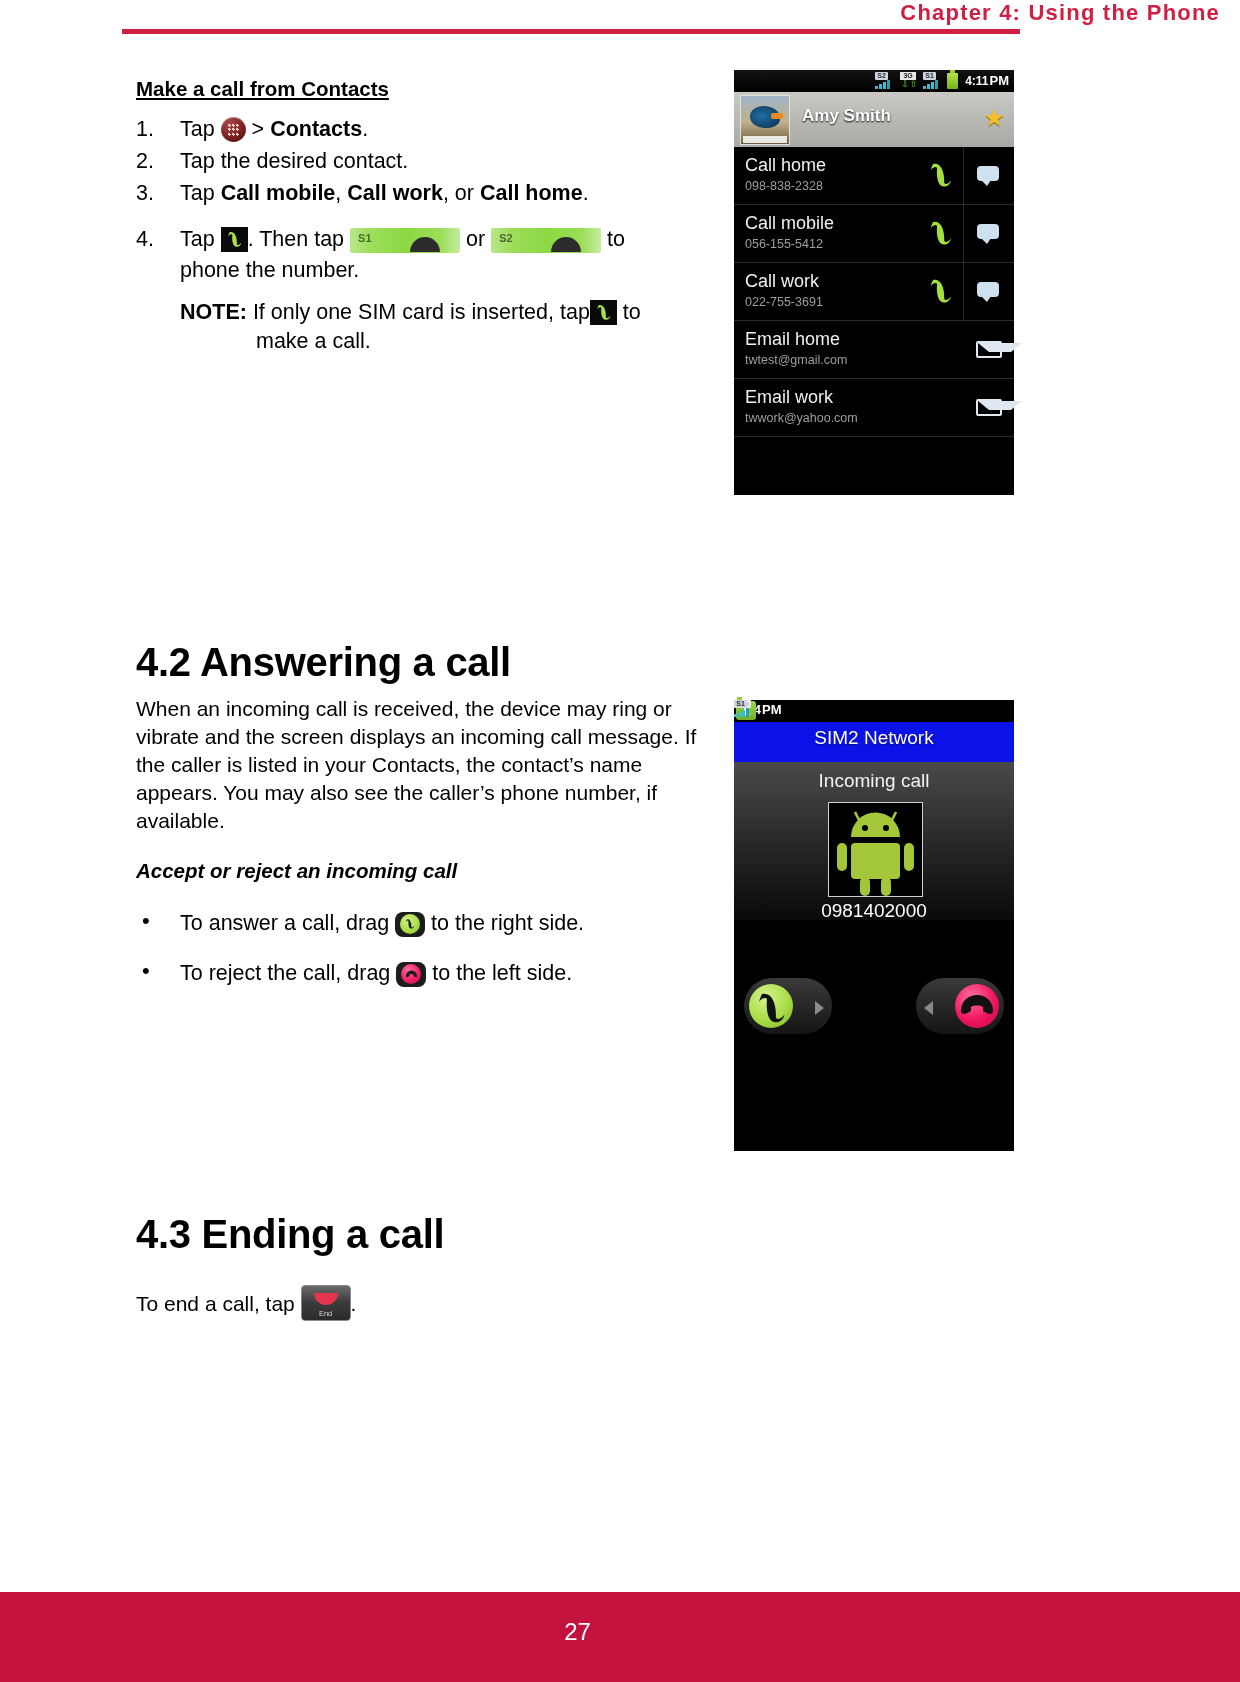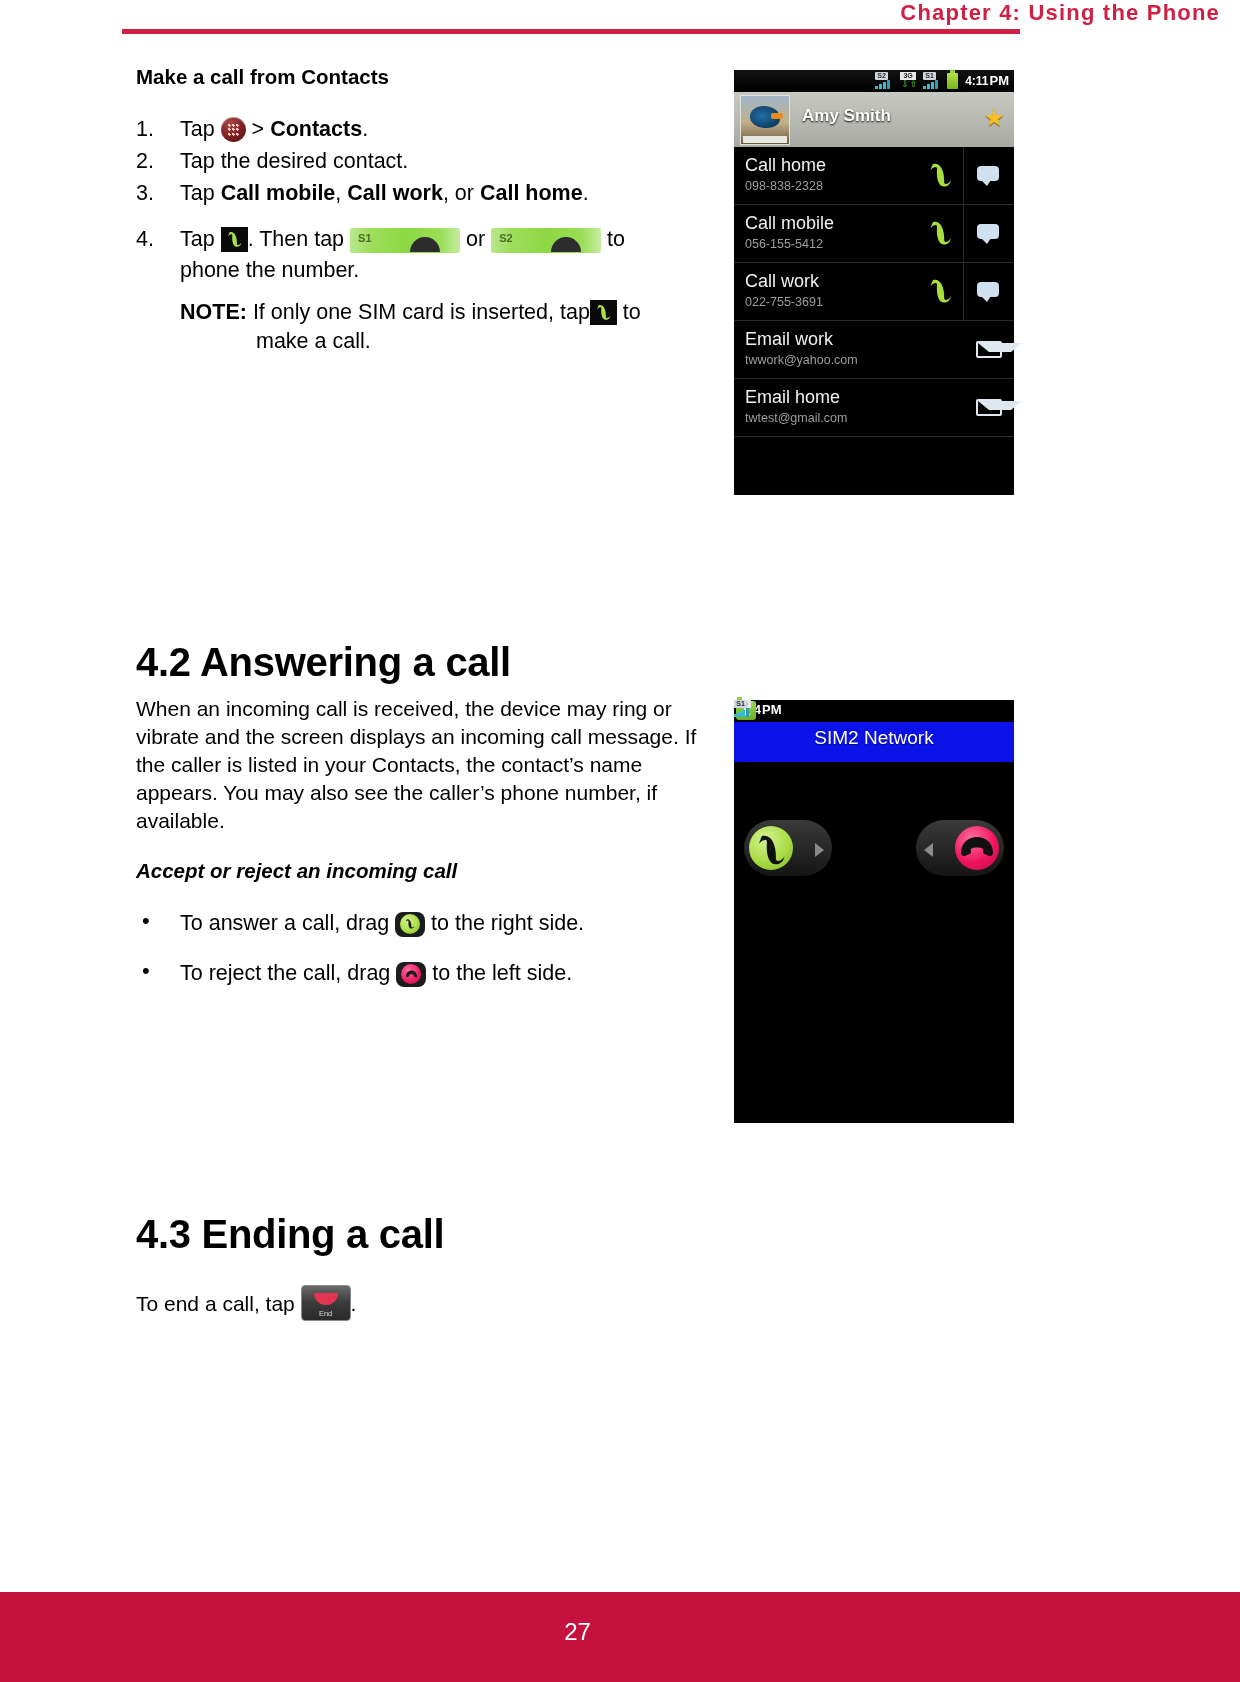--- a/index.html
+++ b/index.html
@@ -213,21 +213,21 @@
   .bfill{height:56px;background:#000;}
 </style>
 </head>
 <body>
 
 <div class="hdr">
   <div class="hdr-title">Chapter 4: Using the Phone</div>
   <div class="hdr-rule"></div>
 </div>
 
-<div class="col" style="top:64px;">
+<div class="col" style="top:76px;text-decoration:underline;">
   <h3 class="sub">Make a call from Contacts</h3>
 </div>
 
 <div class="col" style="top:114px;">
   <ol class="steps">
     <li>
       <span class="num">1.</span><span>Tap </span><span class="ic ic-apps"></span><span> &gt; </span><b>Contacts</b><span>.</span>
     </li>
     <li>
       <span class="num">2.</span><span>Tap the desired contact.</span>
@@ -374,28 +374,28 @@
       <svg width="30" height="28" viewBox="0 0 30 28">
           <path d="M7 3c4-1 6.6 1 8.3 3.8 2.3 3.9 3 9.1 2.9 14.2 0 1.4.8 2 1.9 1.9 2.2-.3 3.7-1.7 4.9-3.6-.5 3.3-2.5 5.6-5.6 6.2-3.1.6-5.6-1.1-6.8-3.9-1.7-3.9-2-9-1.6-13.5.2-1.4-.6-2.2-1.7-2-2 .3-3.5 1.6-4.6 3.1C5.2 6.3 6.8 3.8 7 3z" fill="#a5de3f"></path>
         </svg>
     </span>
     <span class="msg">
         <span class="bub"></span>
       </span>
   </div>
 
   <div class="crow">
+    <span class="lbl">Email home</span>
+    <span class="val">twtest@gmail.com</span>
+    <span class="env"></span>
+  </div>
+
+  <div class="crow">
     <span class="lbl">Email work</span>
     <span class="val">twwork@yahoo.com</span>
-    <span class="env"></span>
-  </div>
-
-  <div class="crow">
-    <span class="lbl">Email home</span>
-    <span class="val">twtest@gmail.com</span>
     <span class="env"></span>
   </div>
 
   <div style="height:54px;background:#000;"></div>
 </div>
 
 <div class="shot2">
   <div class="sbar2">
     <span class="callic">
       <svg width="14" height="13" viewBox="0 0 14 13">
@@ -414,21 +414,42 @@
       <span class="sig">
         <span class="tag">S1</span>
         <span class="bars"></span>
       </span>
       <span class="bat"></span>
       <span class="clk"><span>4:14</span><small>PM</small></span>
     </div>
   </div>
 
   <div class="sim2">SIM2 Network</div>
-
+  <div class="inc">Incoming call</div>
+
+  <div class="avwrap">
+    <span class="avatar">
+      <svg width="93" height="93" viewBox="0 0 93 93">
+        <g fill="#a4c639">
+          <path d="M30 17 L26 9" stroke="#a4c639" stroke-width="2.6" fill="none"></path>
+          <path d="M63 17 L67 9" stroke="#a4c639" stroke-width="2.6" fill="none"></path>
+          <path d="M22 34a24.5 24.5 0 0 1 49 0z"></path>
+          <rect x="22" y="40" width="49" height="36" rx="4"></rect>
+          <rect x="8" y="40" width="10" height="28" rx="5"></rect>
+          <rect x="75" y="40" width="10" height="28" rx="5"></rect>
+          <rect x="31" y="74" width="10" height="19" rx="5"></rect>
+          <rect x="52" y="74" width="10" height="19" rx="5"></rect>
+        </g>
+        <circle cx="36" cy="25" r="3" fill="#000"></circle>
+        <circle cx="57" cy="25" r="3" fill="#000"></circle>
+        <path d="M20 38 L74 38" stroke="#000" stroke-width="2"></path>
+      </svg>
+    </span>
+    <span class="callnum">0981402000</span>
+  </div>
 
   <div class="btnrow">
     <span class="slider left">
       <span class="circ">
         <svg width="44" height="44" viewBox="0 0 44 44" style="position:absolute;left:0;top:0">
             <path d="M13 10c5-1.2 8.2 1.2 10.3 4.8 2.9 4.9 3.7 11.4 3.6 17.8 0 1.7 1 2.5 2.4 2.3 2.7-.4 4.6-2.1 6.1-4.5-.6 4.1-3.1 7-7 7.8-3.9.8-7-1.4-8.5-4.9-2.1-4.9-2.5-11.3-2-16.9.2-1.8-.8-2.7-2.1-2.5-2.5.4-4.4 2-5.7 3.9C10.7 14.1 12.7 11 13 10z" fill="#111"></path>
           </svg>
       </span>
       <span class="arw"></span>
     </span>

